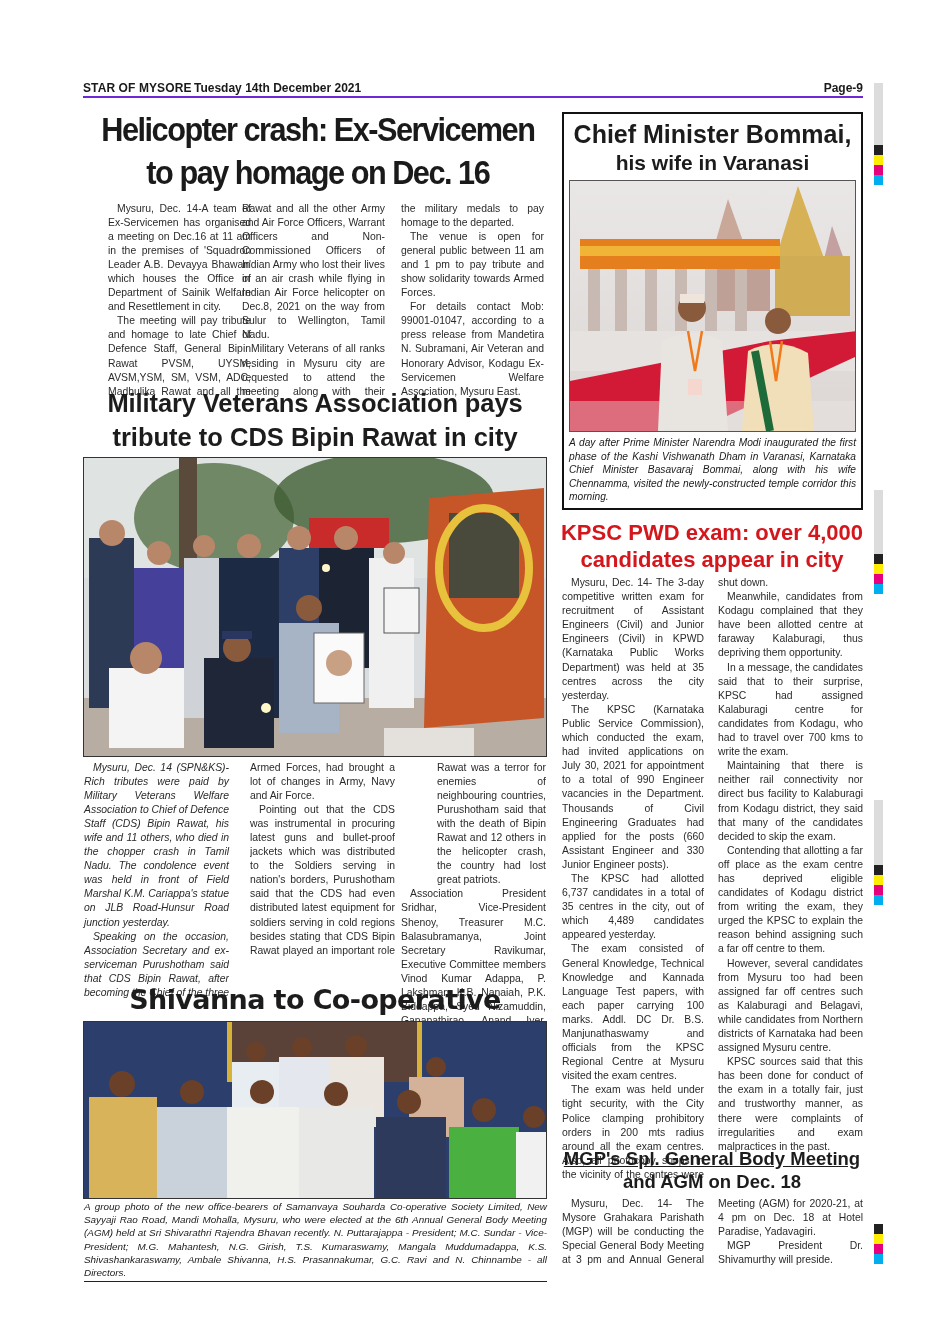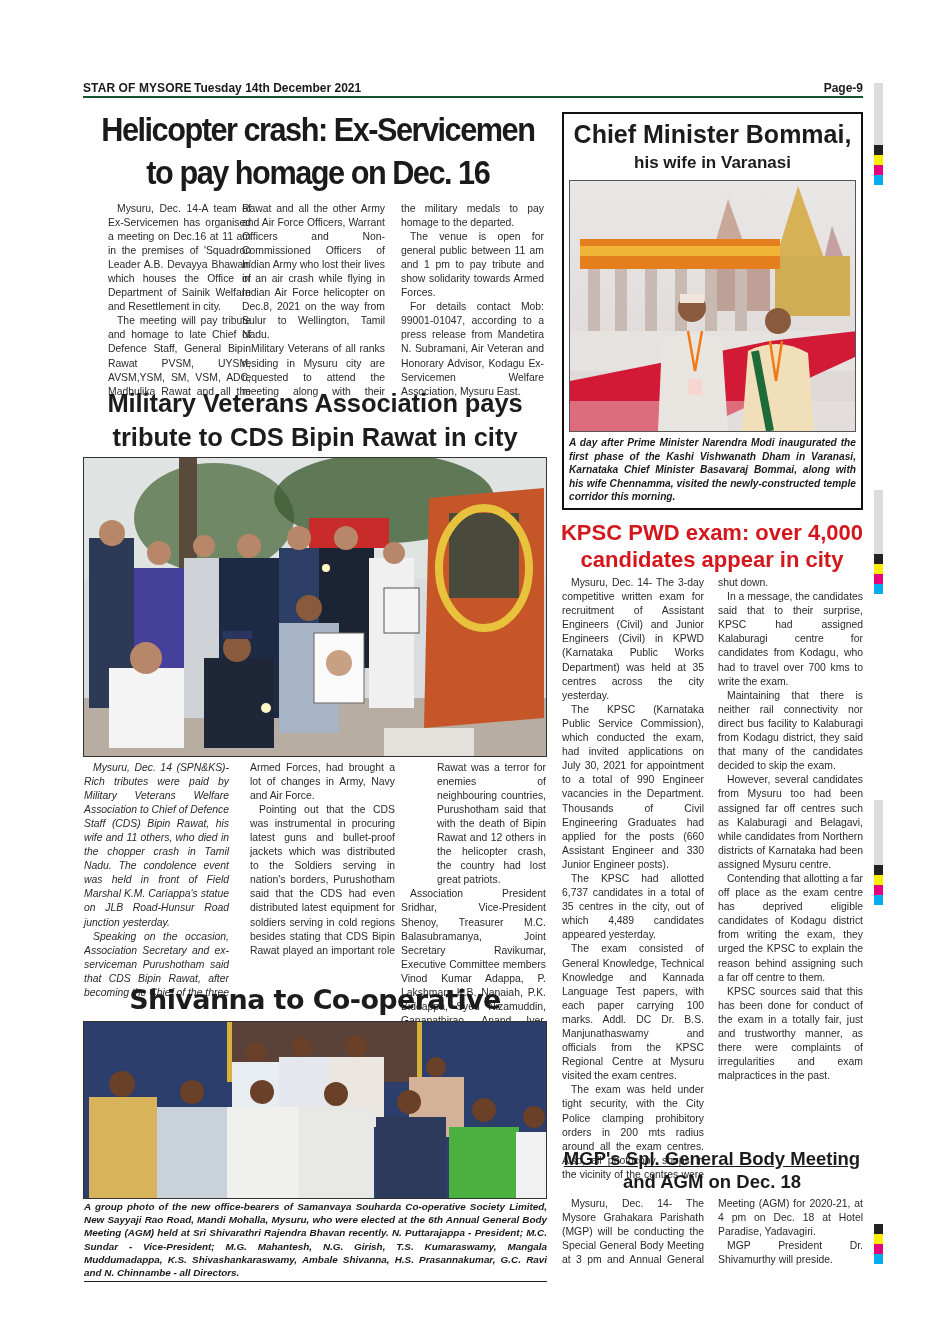--- a/index.html
+++ b/index.html
@@ -1,33 +1,33 @@
 <!DOCTYPE html>
 <html><head>
 <meta charset="utf-8">
 <style>
   * { box-sizing: border-box; margin: 0; padding: 0; }
   html, body { width: 945px; height: 1337px; background: #ffffff; overflow: hidden; }
   body { position: relative; font-family: "Liberation Sans", sans-serif; color: #1a1a1a; }
 
-  .masthead { position: absolute; left: 83px; top: 80px; width: 780px; height: 18px; border-bottom: 2px solid #14532d; }
+  .masthead { position: absolute; left: 83px; top: 80px; width: 780px; height: 18px; border-bottom: 2px solid #6d28d9; }
   .masthead .pub { position: absolute; left: 0; top: 1px; font-size: 12px; font-weight: bold; letter-spacing: 0.1px; }
   .masthead .date { position: absolute; left: 111px; top: 1px; font-size: 12px; font-weight: bold; }
   .masthead .page { position: absolute; right: 0; top: 1px; font-size: 12px; font-weight: bold; }
 
   .head-condensed { position: absolute; font-family: "Liberation Sans", sans-serif; font-weight: bold; text-align: center; color: #1a1a1a; transform-origin: 0 0; }
 
   .col-text { position: absolute; font-size: 10.4px; line-height: 14.05px; text-align: justify; color: #2a2a2a; }
   .col-text p { text-indent: 9px; }
 
   .h-black { position: absolute; font-weight: bold; text-align: center; color: #1c1c1c; }
   .h-red { position: absolute; font-weight: bold; text-align: center; color: #d4161d; }
 
   .photo { position: absolute; overflow: hidden; border: 1px solid #333; }
-  .caption-italic { font-style: italic; font-weight: bold; font-size: 10.2px; line-height: 13.5px; text-align: justify; color: #1a1a1a; }
+  .caption-italic { font-style: italic; font-weight: normal; font-size: 10.2px; line-height: 13.5px; text-align: justify; color: #1a1a1a; }
 
   .boxed { position: absolute; border: 2px solid #111; padding-left: 21px; }
 
   .regbar { position: absolute; left: 874px; width: 9px; }
   .regbar .grey { background: #dcdcdc; }
   .regbar .k { background: #222222; height: 10px; }
   .regbar .y { background: #ffec00; height: 10px; }
   .regbar .m { background: #e6007e; height: 10px; }
   .regbar .c { background: #00aeef; height: 10px; }
 </style>
@@ -54,21 +54,21 @@
   </div>
   <div class="col-text" style="left:401px; top:202px; width:143px;">
     <p style="text-indent:0;">the military medals to pay homage to the departed.</p>
     <p>The venue is open for general public between 11 am and 1 pm to pay tribute  and show solidarity towards Armed Forces.</p>
     <p>For details contact Mob: 99001-01047, according to a press release from Mandetira N. Subramani,  Air Veteran and Honorary Advisor, Kodagu Ex-Servicemen Welfare Association, Mysuru East.</p>
   </div>
 </div>
 
 <div class="boxed" style="left:562px; top:112px; width:301px; height:398px;">
   <div class="h-black" style="left:0; top:6px; width:297px; font-size:25px; line-height:28px;">Chief Minister Bommai,</div>
-  <div class="h-black" style="left:0; top:35px; width:297px; font-size:17px; line-height:28px;">his wife in Varanasi</div>
+  <div class="h-black" style="left:0; top:35px; width:297px; font-size:21px; line-height:28px;">his wife in Varanasi</div>
 
   <div class="photo" style="left:5px; top:66px; width:287px; height:252px; border-color:#555;">
     <svg width="287" height="252" viewBox="0 0 287 252">
       <defs>
         <linearGradient id="skyB" x1="0" y1="0" x2="0" y2="1">
             <stop offset="0" stop-color="#e9e7e6"></stop>
             <stop offset="1" stop-color="#dcd6d4"></stop>
           </linearGradient>
       </defs>
       <rect width="287" height="252" fill="url(#skyB)"></rect>
@@ -220,24 +220,25 @@
 
   <div class="col-text" style="left:562px; top:576px; width:142px; line-height:14.1px;">
     <p>Mysuru, Dec. 14- The 3-day competitive written exam for recruitment of Assistant Engineers (Civil) and Junior Engineers (Civil) in KPWD (Karnataka Public Works Department) was held at 35 centres across the city yesterday.</p>
     <p>The KPSC (Karnataka Public Service Commission), which conducted the exam, had invited applications on July 30, 2021 for appointment to a total of 990 Engineer vacancies in the Department. Thousands of  Civil Engineering Graduates had applied for the posts (660 Assistant Engineer and 330 Junior Engineer posts).</p>
     <p>The KPSC had allotted 6,737 candidates in a total of 35 centres in the city, out of which 4,489 candidates appeared yesterday.</p>
     <p>The exam consisted of General Knowledge, Technical Knowledge and Kannada Language Test papers, with each paper carrying 100 marks. Addl. DC Dr. B.S. Manjunathaswamy and officials from the KPSC Regional Centre at Mysuru visited the exam centres.</p>
     <p style="height:98px; overflow:hidden;">The exam was held under tight  security, with the City Police  clamping prohibitory orders in 200 mts radius around all the exam centres. Also, all photocopy shops in the vicinity of the centres were asked to shut down.</p>
   </div>
   <div class="col-text" style="left:718px; top:576px; width:145px; line-height:14.1px;">
     <p style="text-indent:0;">shut down.</p>
+    <p>Meanwhile, candidates from Kodagu complained that they have been allotted centre at faraway Kalaburagi, thus depriving them opportunity.</p>
     <p>In a message, the candidates said that to their surprise, KPSC had assigned Kalaburagi centre for candidates from Kodagu, who had to travel over 700 kms to write the exam.</p>
     <p>Maintaining that there is neither rail connectivity nor direct bus facility to Kalaburagi from Kodagu district, they said that many of the candidates decided to skip the exam.</p>
+    <p>Contending that allotting a far off place as the exam centre has deprived eligible candidates of Kodagu district from writing the exam, they urged the KPSC to explain the reason behind assigning such a far off centre to them.</p>
     <p>However, several candidates from Mysuru too had been assigned far off centres such as Kalaburagi and Belagavi, while candidates from Northern districts of Karnataka had been assigned Mysuru centre.</p>
-    <p>Contending that allotting a far off place as the exam centre has deprived eligible candidates of Kodagu district from writing the exam, they urged the KPSC to explain the reason behind assigning such a far off centre to them.</p>
     <p>KPSC sources said that this has been done for conduct of the exam in a totally fair, just and trustworthy manner, as there were complaints of irregularities and exam malpractices in the past.</p>
   </div>
 </div>
 
 <div>
   <div class="h-black" style="left:558px; top:1148px; width:308px; font-size:18.5px; line-height:22px;text-decoration:underline;">MGP's Spl. General Body Meeting</div>
   <div class="h-black" style="left:558px; top:1171px; width:308px; font-size:18.5px; line-height:22px;">and AGM on Dec. 18</div>
 
   <div class="col-text" style="left:562px; top:1197px; width:142px;">
     <p style="height:70px; overflow:hidden;">Mysuru, Dec. 14- The Mysore Grahakara Parishath (MGP) will be conducting the Special General Body Meeting at 3 pm and Annual General Body Meeting (AGM) for 2020-21, at 4 pm on Dec. 18 at Hotel Paradise, Yadavagiri.</p>

